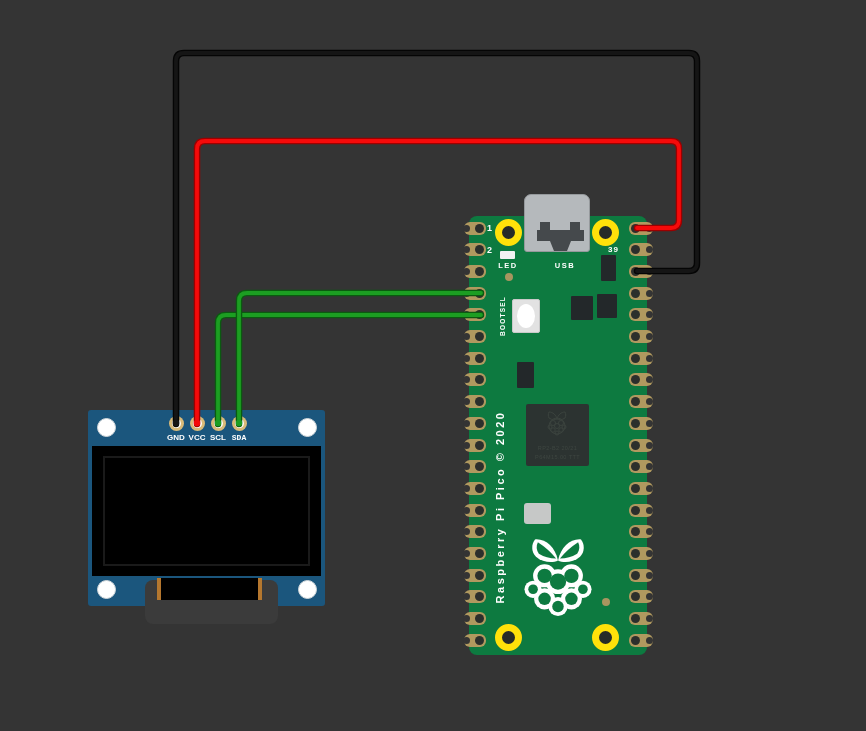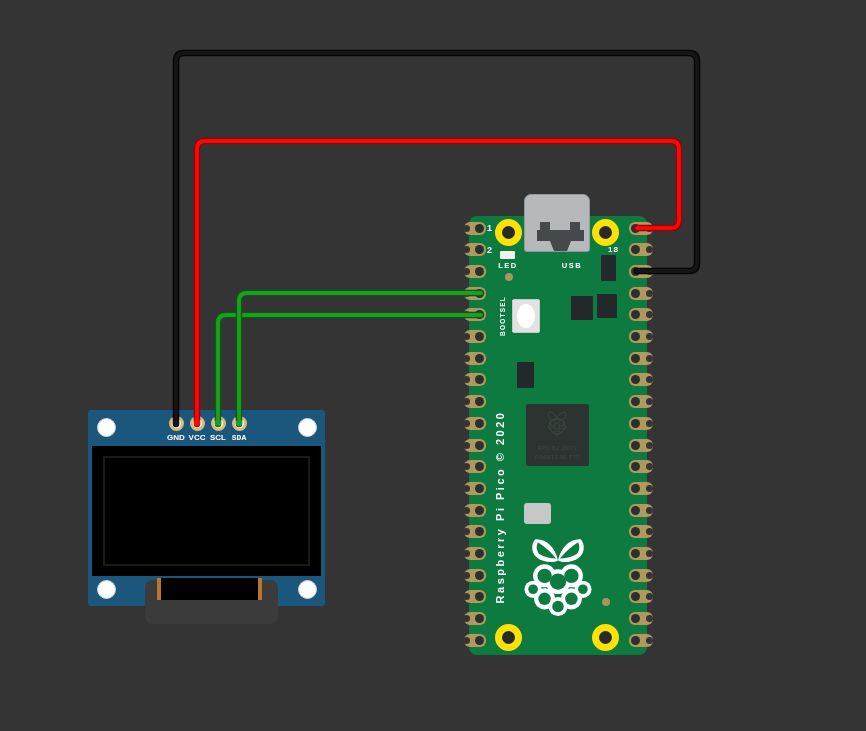--- a/index.html
+++ b/index.html
@@ -261,25 +261,25 @@
     <div class="mount" style="left:122.5px;top:407.5px;"></div>
 
     <div id="usb">
       <svg width="66" height="58" viewBox="0 0 66 58">
         <path d="M15,27 h10 v8 h-10 z M45,27 h10 v8 h-10 z M12,35 h47 v11 h-47 z M25,46 h21 l-4,10 h-13 z" fill="#45494c"></path>
       </svg>
     </div>
 
     <div class="silkNum" style="left:18px;top:7px;">1</div>
     <div class="silkNum" style="left:18px;top:29px;">2</div>
-    <div class="silkNum" style="left:139px;top:29px;font-size:8px;letter-spacing:1px;">18</div>
+    <div class="silkNum" style="left:139px;top:29px;font-size:8px;letter-spacing:1px;">39</div>
 
     <div id="led-rect"></div>
     <div class="silkSmall" style="left:22px;top:45px;">LED</div>
-    <div class="silkSmall" style="left:86px;top:45px;">USB</div>
+    <div class="silkSmall" style="left:79px;top:45px;">USB</div>
 
     <div class="tan-dot" style="left:36px;top:57px;"></div>
 
     <div id="bootsel">
         <div class="oval"></div>
       </div>
     <div id="bootsel-label">BOOTSEL</div>
 
     <div class="chip" style="left:132px;top:39px;width:15px;height:26px;"></div>
     <div class="chip" style="left:102px;top:80px;width:22px;height:24px;"></div>

